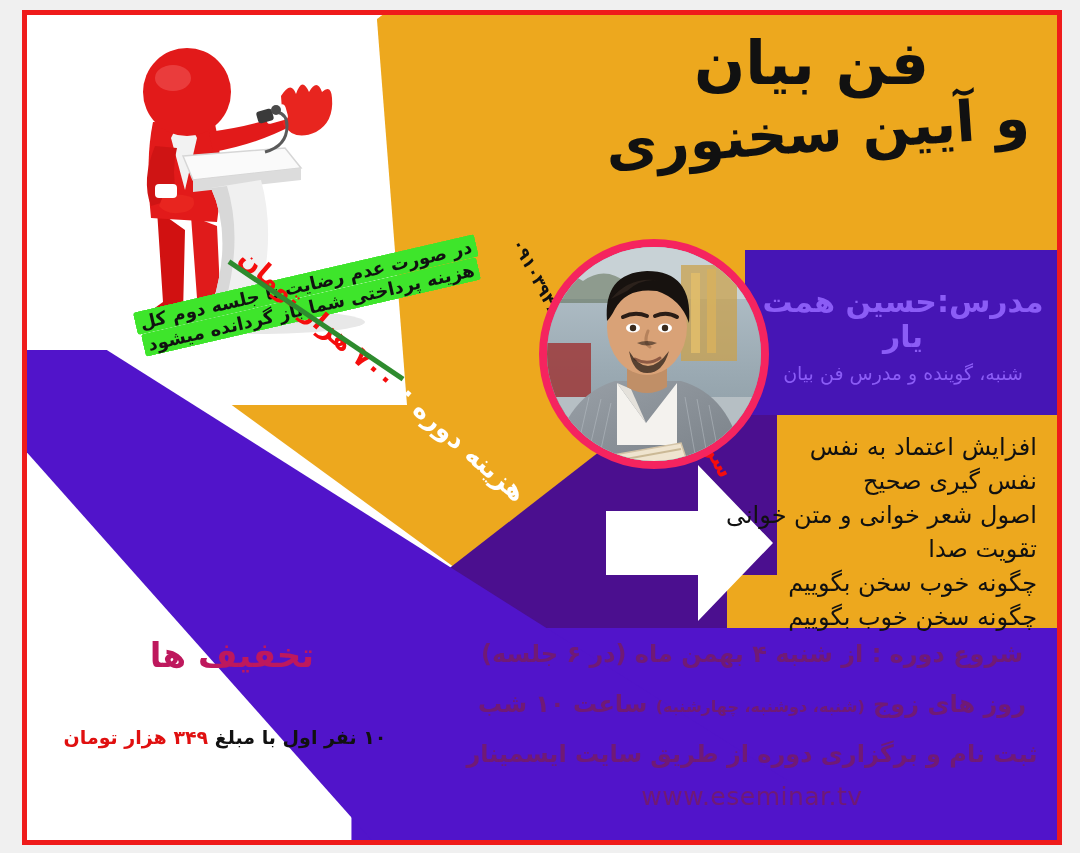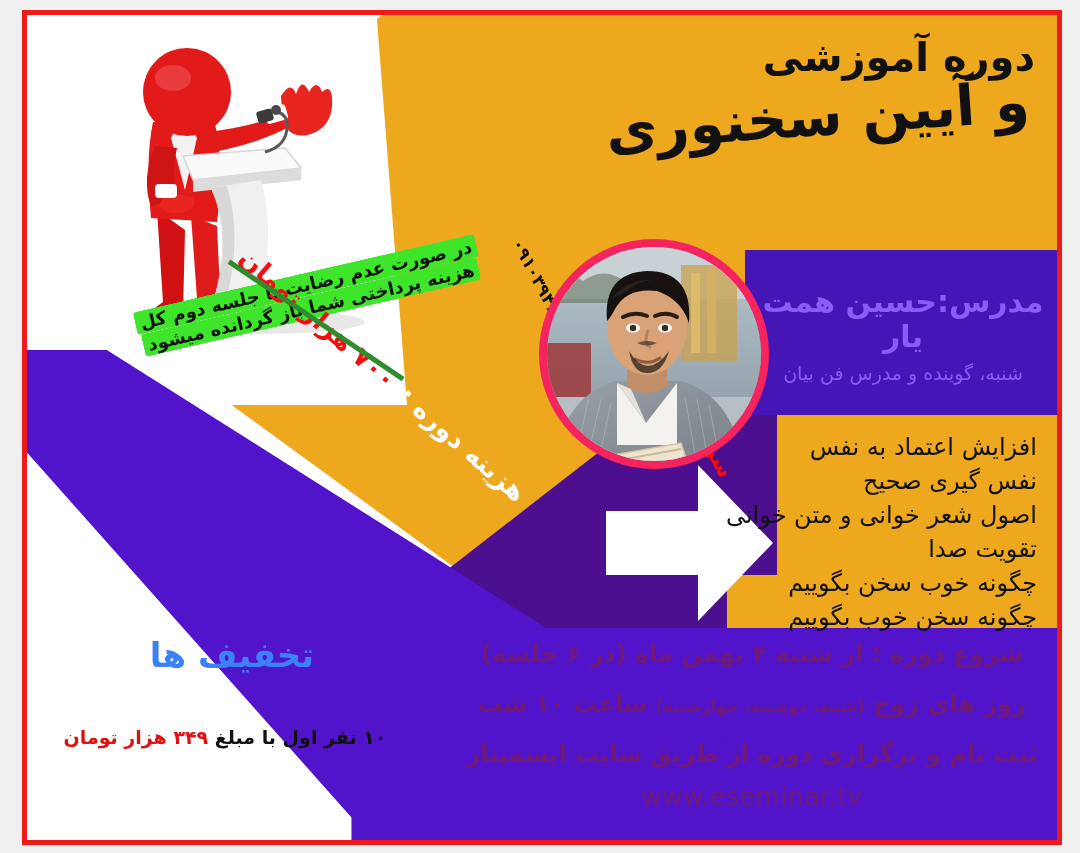--- a/index.html
+++ b/index.html
@@ -257,21 +257,21 @@
   .sch-small { font-size: 16px; font-weight: bold; }
   .sch-site { font-size: 25px; font-weight: normal; margin-top: -8px; letter-spacing: 0.5px; direction: ltr; }
 
   
   .discount-title {
     position: absolute;
     left: 40px; top: 620px;
     width: 330px;
     direction: rtl;
     text-align: center;
-    color: #3b82f6;
+    color: #be185d;
     font-size: 34px;
     font-weight: bold;
     z-index: 9;
   }
   .discount-list {
     position: absolute;
     left: 18px; top: 706px;
     width: 360px;
     direction: rtl;
     text-align: center;
@@ -327,21 +327,21 @@
       <path d="M106 148 Q128 196 108 262 L152 268 Q172 198 156 140 Z" fill="#f0f0f0"></path>
       <path d="M106 148 Q128 196 108 262 L120 264 Q138 198 122 146 Z" fill="#d8d8d8"></path>
 
       <path d="M86 262 L180 268 L192 282 L76 276 Z" fill="#ededed" stroke="#d0d0d0" stroke-width="1.2"></path>
 
       <path d="M160 112 q22 -6 22 -26 q0 -12 -10 -14" fill="none" stroke="#5a5a5a" stroke-width="3"></path>
       <circle cx="171" cy="70" r="5" fill="#4a4a4a"></circle>
     </svg>
 
     <div class="title-block">
-      <div class="t-line1">دوره آموزشی</div>
+      <div class="t-line2">فن بیان</div>
       <div class="t-line3">و آیین سخنوری</div>
     </div>
 
     <div class="guarantee">
       <span>در صورت عدم رضایت تا جلسه دوم کل هزینه پرداختی شما باز گردانده میشود</span>
     </div>
 
     <div class="support">پشتیبانی: ۰۹۱۰۳۹۴۶۷۴۸</div>
 
     <div class="syllabus-label">سرفصل های آموزشی</div>

